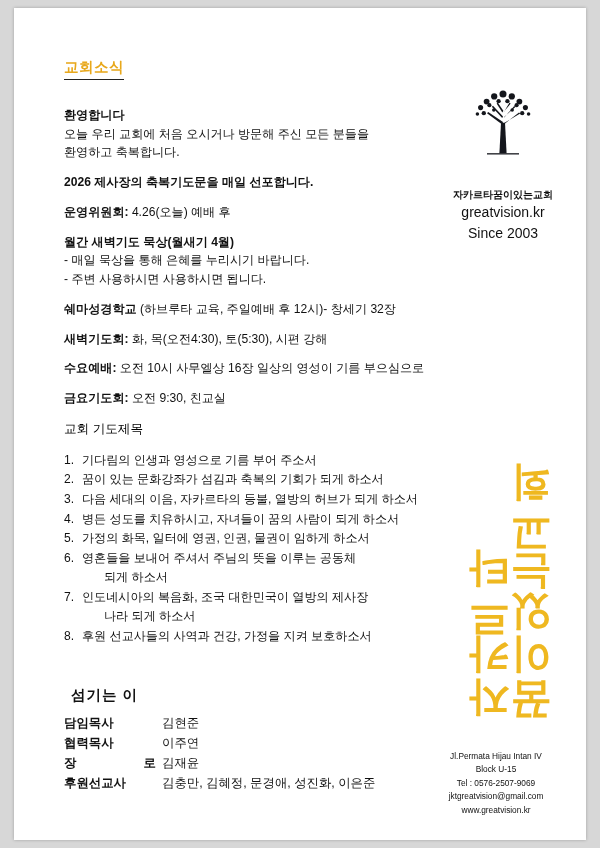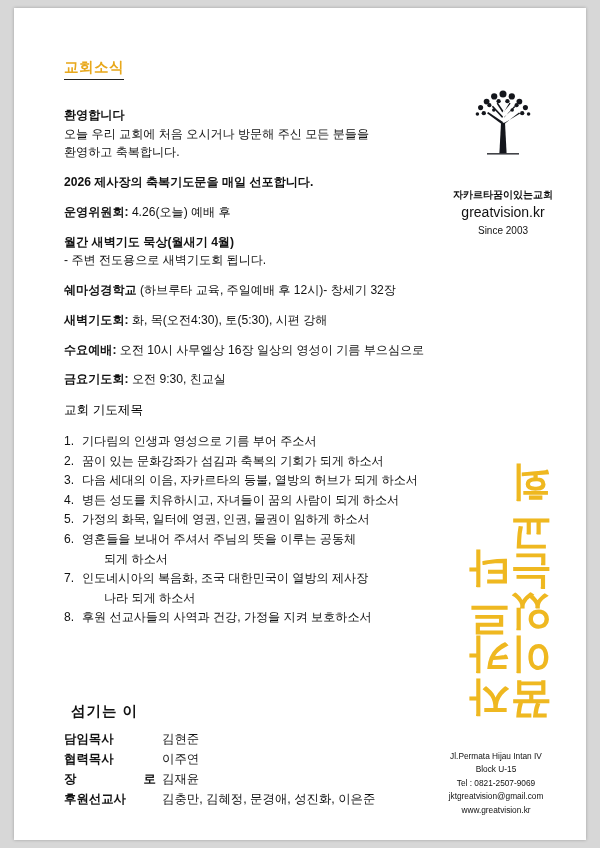--- a/index.html
+++ b/index.html
@@ -89,21 +89,21 @@
   }
   .cont-indent {
     display: block;
     padding-left: 22px;
   }
 
   
   .servants {
     position: absolute;
     left: 50px;
-    top: 694px;
+    top: 678px;
     width: 360px;
   }
   .servants h3 {
     margin: 0 0 8px 0;
     font-size: 14.5px;
     font-weight: bold;
     color: #111;
     letter-spacing: 1px;
     padding-left: 7px;
   }
@@ -141,21 +141,21 @@
   }
   .logo-text {
     font-size: 9.4px;
     line-height: 1.5;
     color: #111;
     text-align: center;
     margin-top: 29px;
   }
   .logo-text .l1 { font-weight: bold; font-size: 10px; }
   .logo-text .l2 { font-size: 14px; }
-  .logo-text .l3 { font-size: 10px; }
+  .logo-text .l3 { font-size: 14px; }
 
   
   .vert {
     position: absolute;
     left: 455px;
     top: 420px;
     width: 110px;
     height: 320px;
     color: #efb820;
     font-weight: bold;
@@ -205,21 +205,22 @@
 
     
     <div class="blk spaced">
       <span class="lbl">운영위원회:</span>
       <span>4.26(오늘) 예배 후</span>
     </div>
 
     
     <div class="blk spaced">
       <b class="line">월간 새벽기도 묵상(월새기 4월)</b>
-      <span class="line">- 주변 전도용으로 새벽기도회 됩니다.</span>
+      <span class="line">- 매일 묵상을 통해 은혜를 누리시기 바랍니다.</span>
+      <span class="line">- 주변 사용하시면 사용하시면 됩니다.</span>
     </div>
 
     
     <div class="blk spaced">
       <span class="lbl">쉐마성경학교</span>
       <span>(하브루타 교육, 주일예배 후 12시)- 창세기 32장</span>
     </div>
 
     
     <div class="blk spaced">
@@ -346,18 +347,18 @@
   </div>
 
   <div class="vert">
     <span>자카르타</span>
     <span>꿈이있는교회</span>
   </div>
 
   <div class="addr">
     <div>Jl.Permata Hijau Intan IV</div>
     <div>Block U-15</div>
-    <div>Tel : 0821-2507-9069</div>
+    <div>Tel : 0576-2507-9069</div>
     <div>jktgreatvision@gmail.com</div>
     <div>www.greatvision.kr</div>
   </div>
 
 </div>
 
 </body></html>

